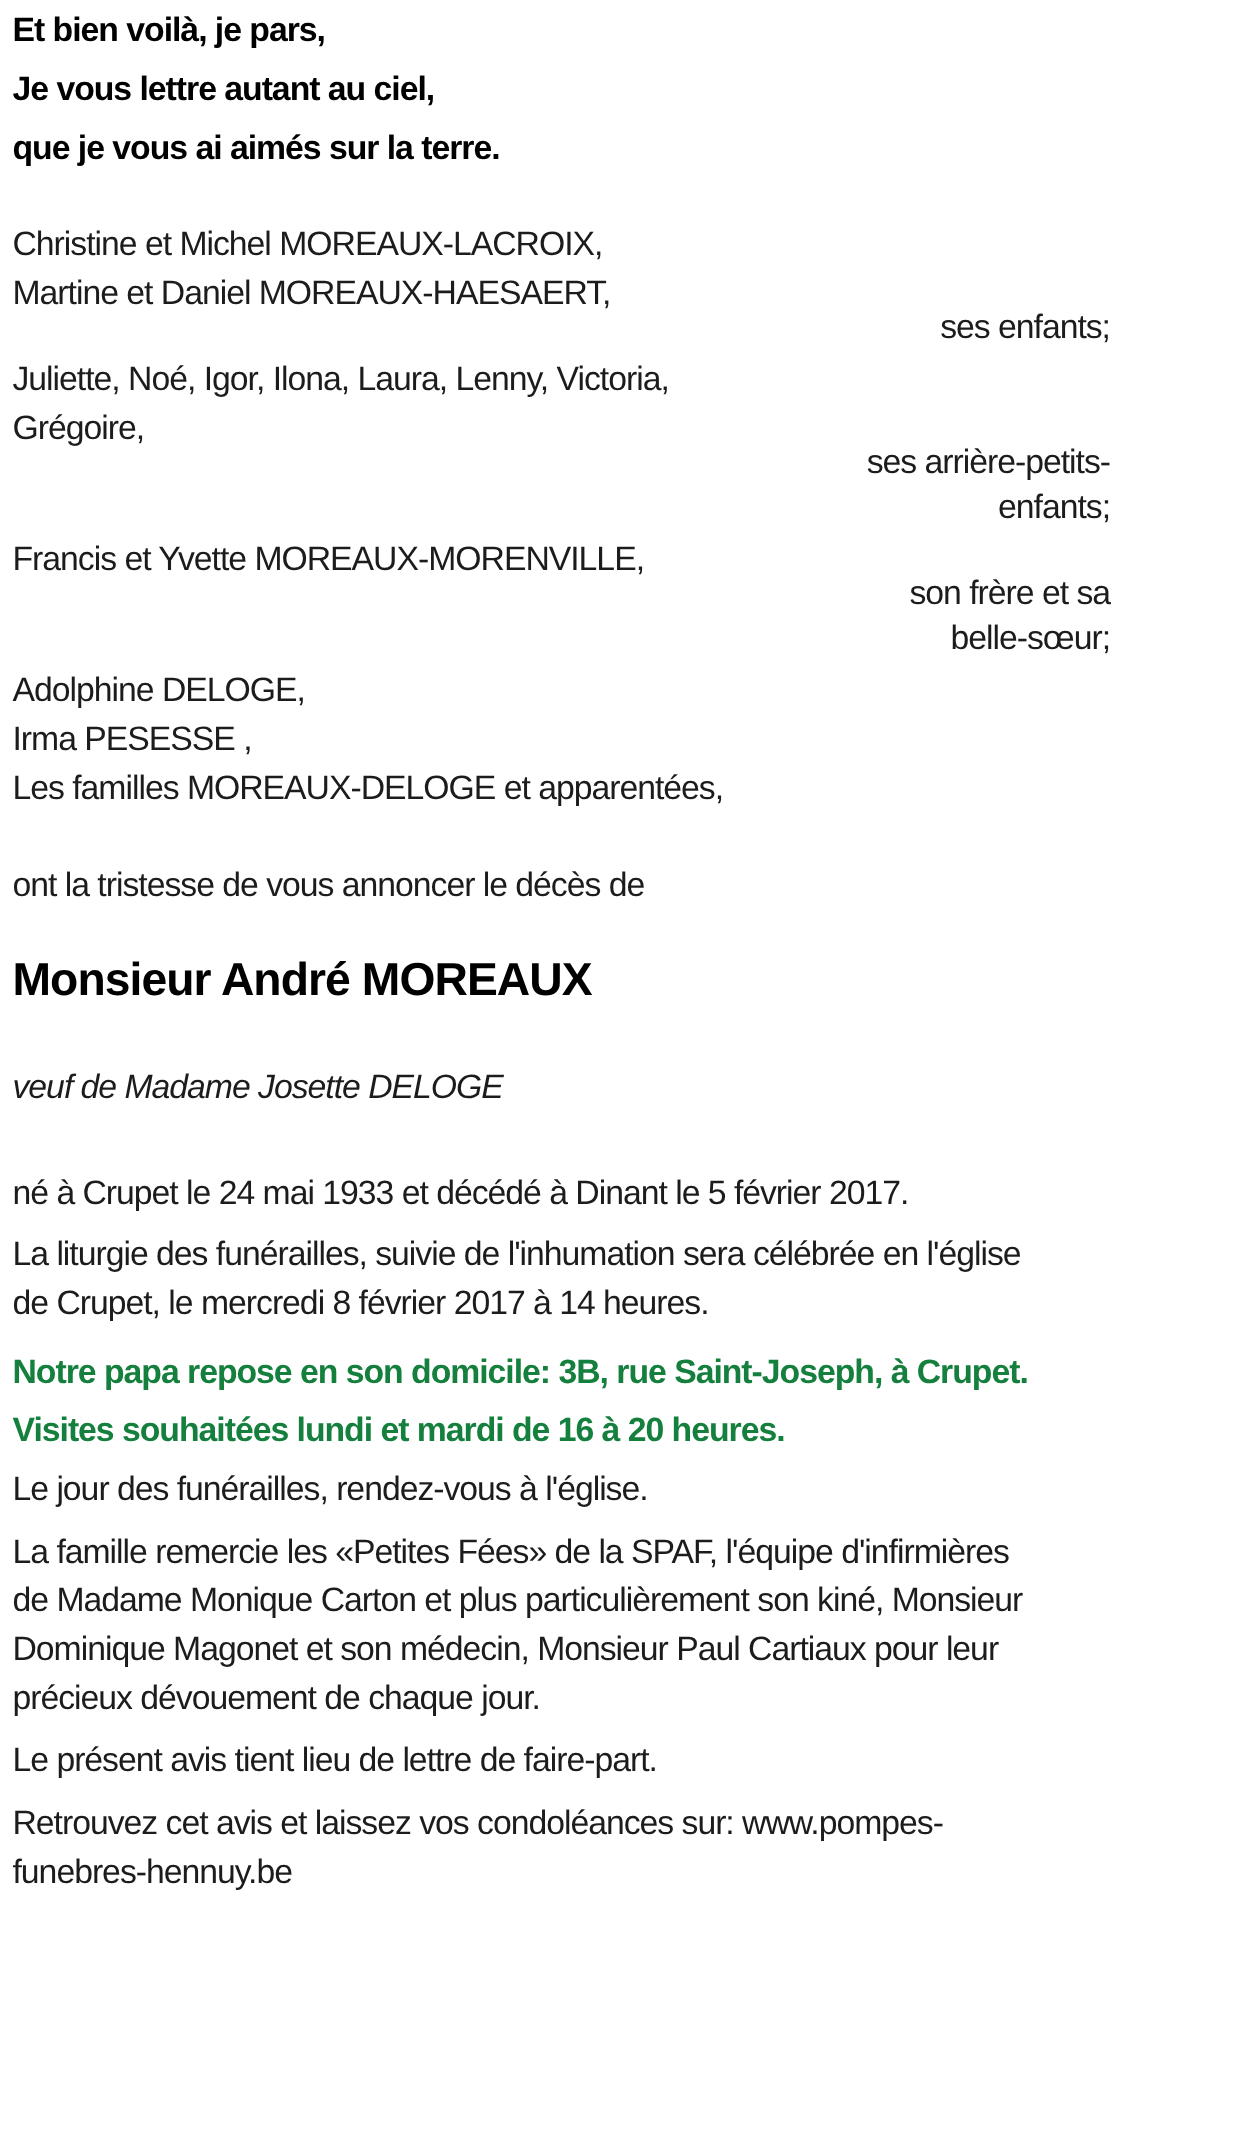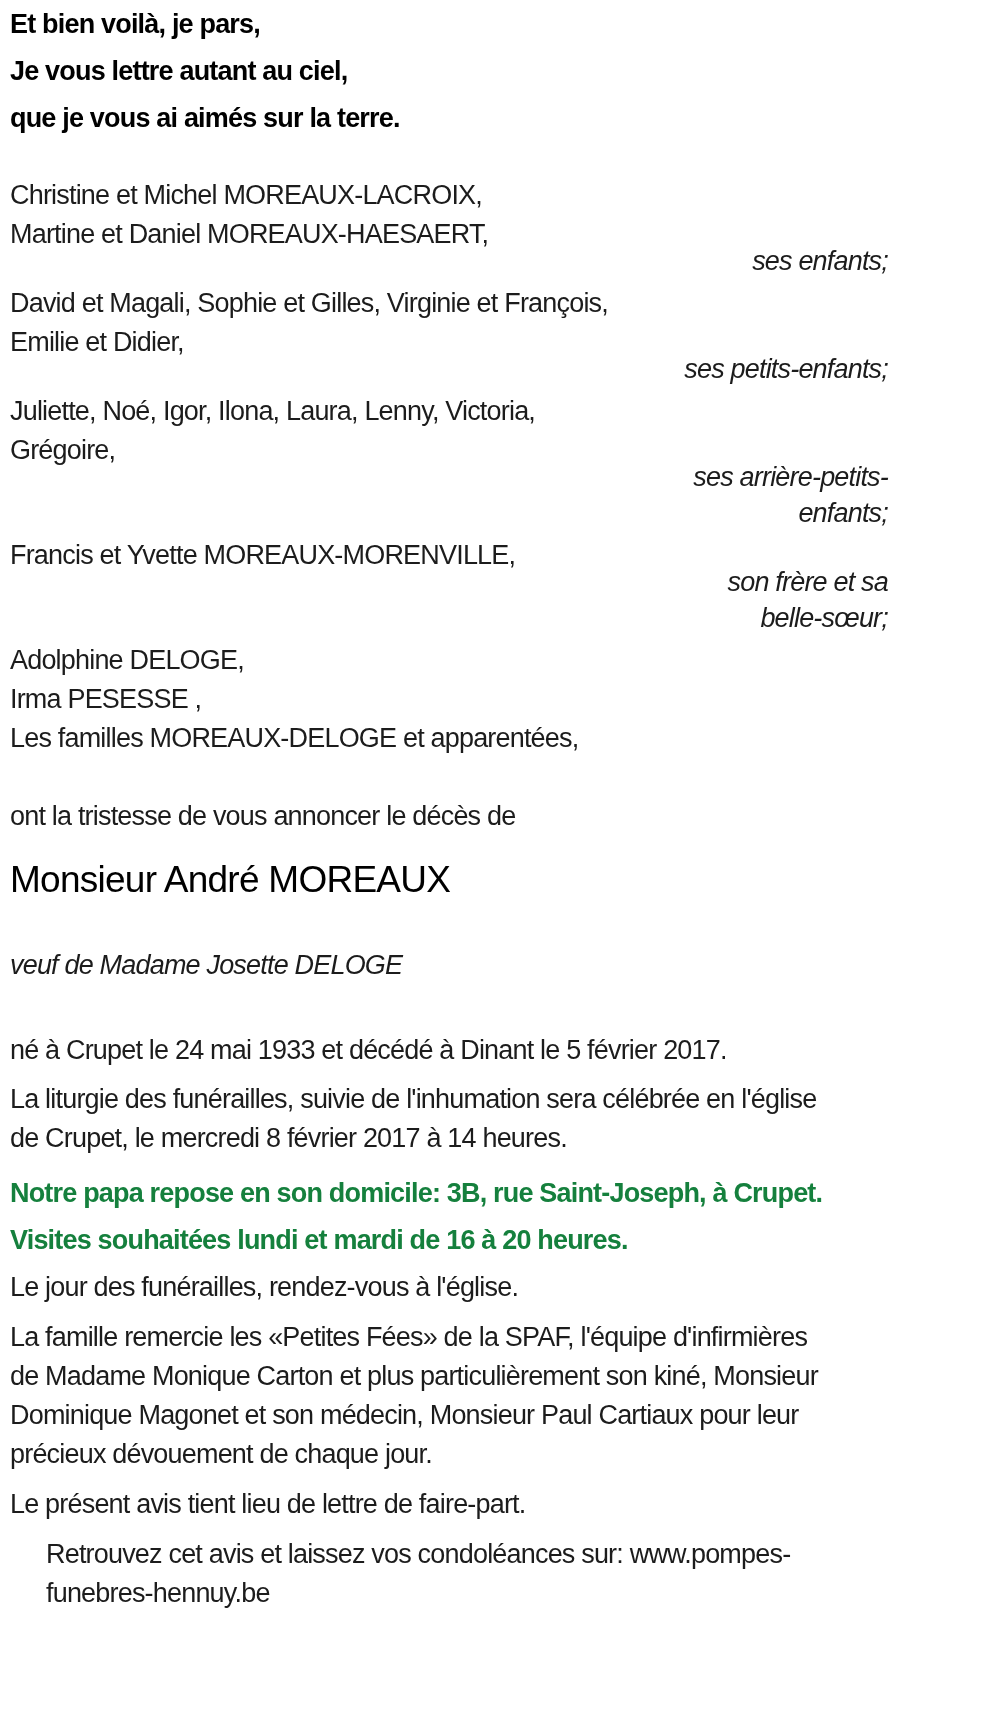--- a/index.html
+++ b/index.html
@@ -26,35 +26,34 @@
   .epigraph p {
     margin: 0 0 8px;
     font-weight: 700;
     color: #000000;
   }
   .family { margin-top: 38px; }
   .group .names { margin: 0; }
   .group .role {
     margin: -11px 0 5px;
     text-align: right;
-    font-style: italic;
     line-height: 36px;
     color: #1c1c1c;
   }
   .intro { margin: 39px 0 0; }
   h1.deceased {
-    margin: 20px 0 42px;
+    margin: 32px 0 42px;
     font-size: 37px;
     line-height: 48px;
-    font-weight: 400;
+    font-weight: 700;
     color: #000000;
     letter-spacing: -0.02em;
   }
   .bold { font-weight: 700; color: #15803d; }
-  .mb0  { margin-bottom: 0; margin-left: 36px; }
+  .mb0  { margin-bottom: 0; }
   .mb8  { margin-bottom: 8px; }
   .mb10 { margin-bottom: 10px; }
   .mb11 { margin-bottom: 11px; }
   .mb16 { margin-bottom: 16px; }
   .mb46 { margin-bottom: 46px; font-style: italic; }
   .url { color: inherit; }
 </style>
 </head>
 <body>
 
@@ -64,25 +63,20 @@
     <p>Et bien voilà, je pars,</p>
     <p>Je vous lettre autant au ciel,</p>
     <p>que je vous ai aimés sur la terre.</p>
   </section>
 
   <section class="family">
     <div class="group">
       <p class="names pre">Christine et Michel MOREAUX-LACROIX,
 Martine et Daniel MOREAUX-HAESAERT,</p>
       <p class="role pre">ses enfants;</p>
-    </div>
-    <div class="group">
-      <p class="names pre">David et Magali, Sophie et Gilles, Virginie et François,
-Emilie et Didier,</p>
-      <p class="role pre">ses petits-enfants;</p>
     </div>
     <div class="group">
       <p class="names pre">Juliette, Noé, Igor, Ilona, Laura, Lenny, Victoria,
 Grégoire,</p>
       <p class="role pre">ses arrière-petits-
 enfants;</p>
     </div>
     <div class="group">
       <p class="names pre">Francis et Yvette MOREAUX-MORENVILLE,</p>
       <p class="role pre">son frère et sa

